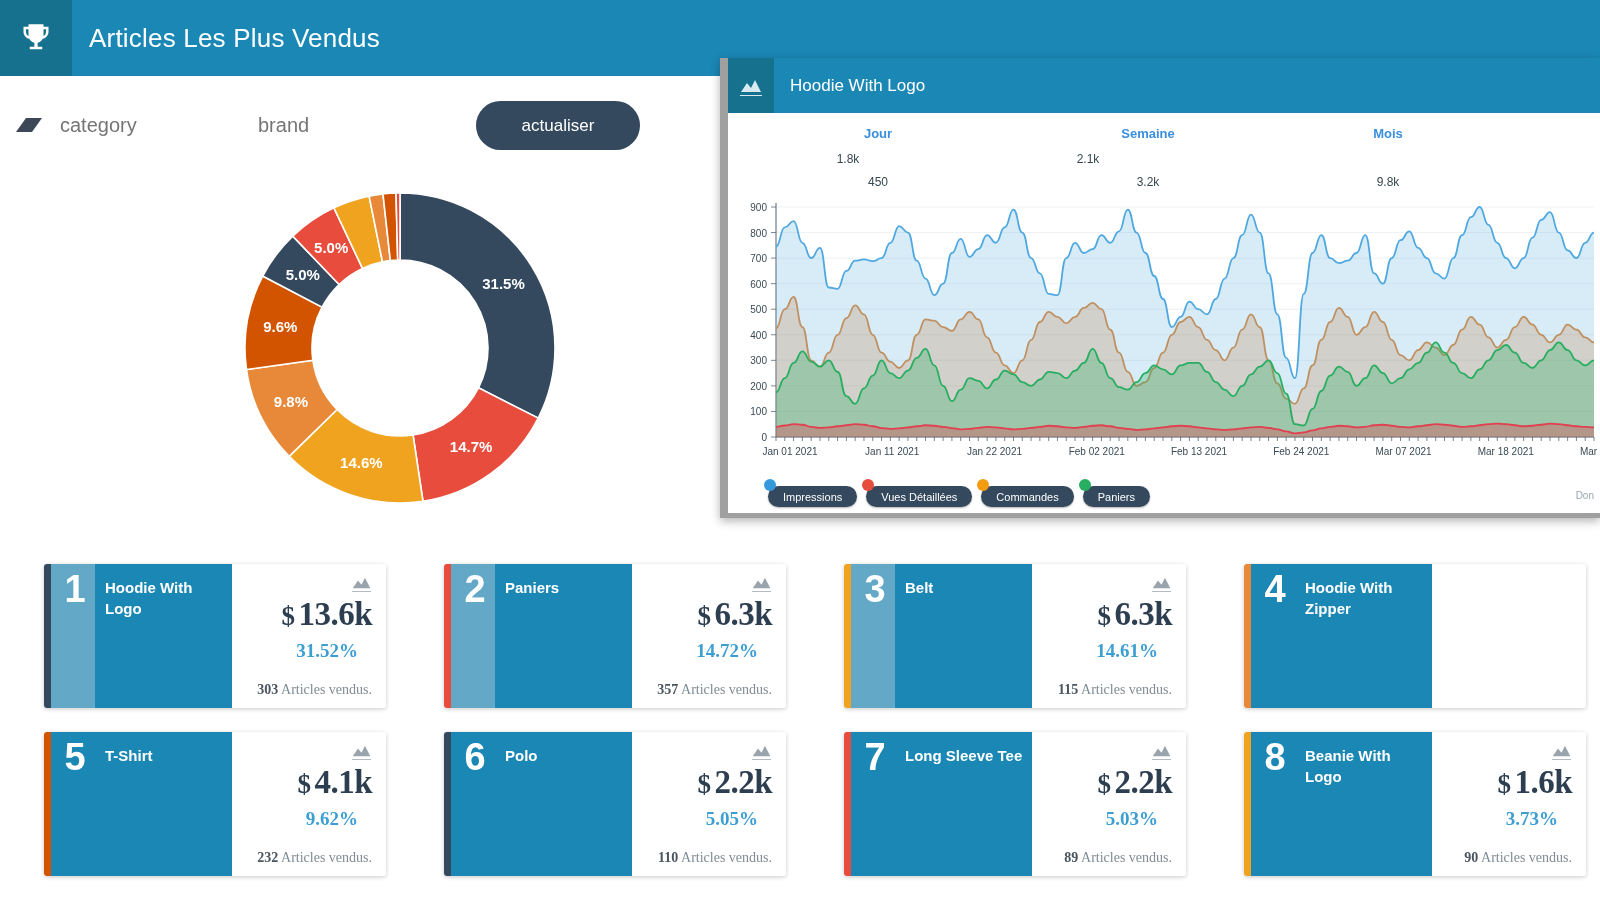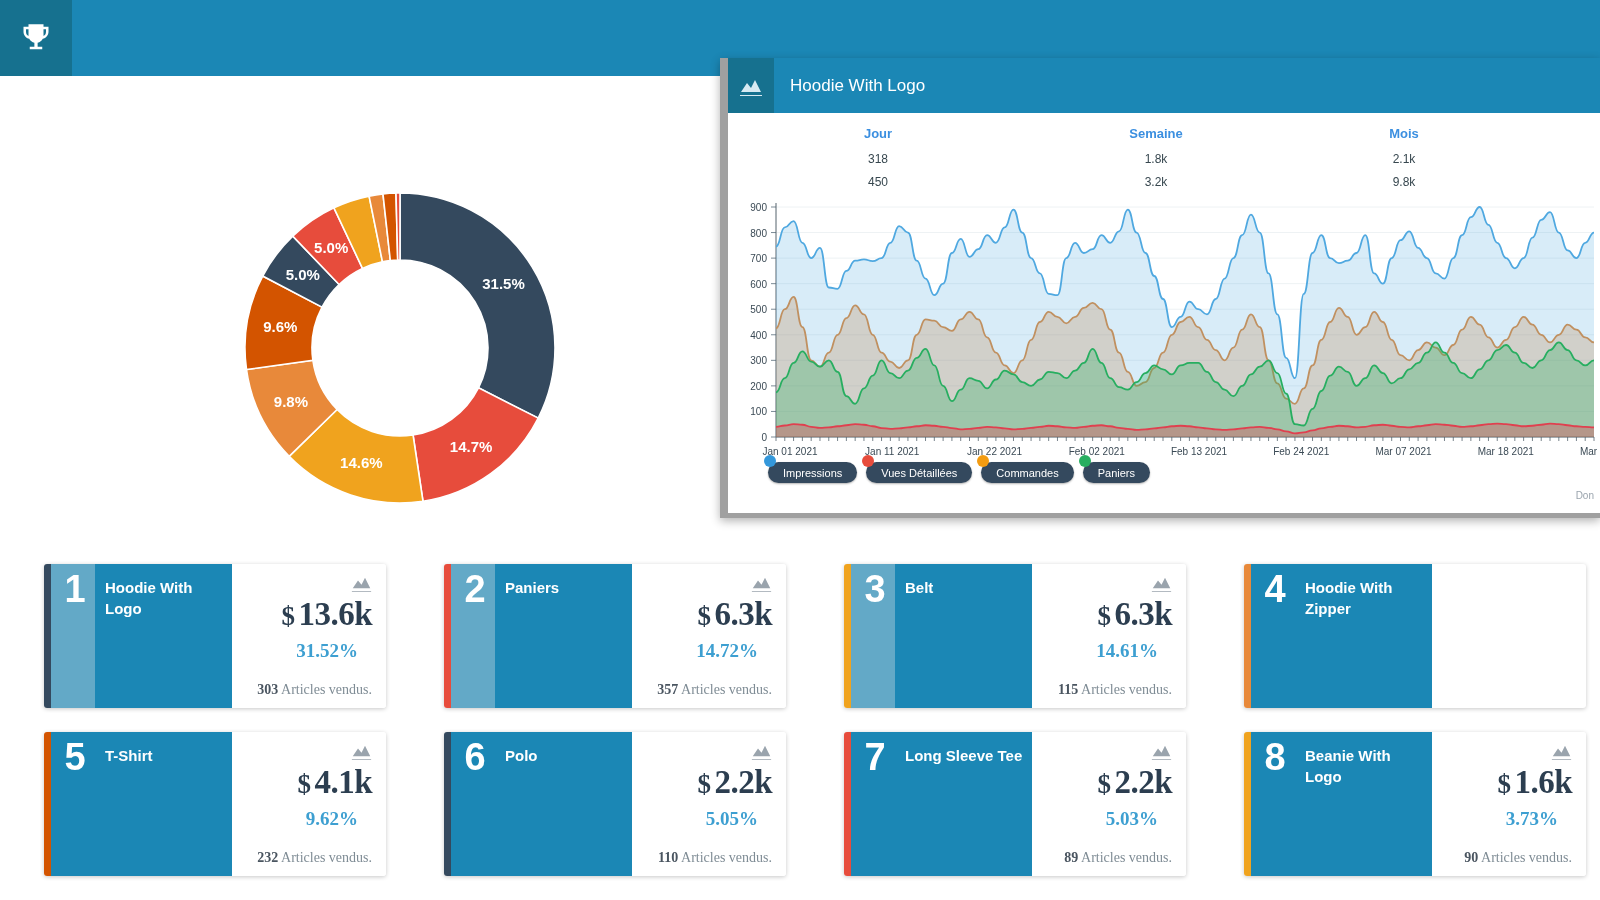--- a/index.html
+++ b/index.html
@@ -68,30 +68,30 @@
   .popup-header {
     height: 55px; background: #1b87b5; display: flex; align-items: center;
   }
   .popup-header-icon {
     width: 46px; height: 55px; background: #16718f;
     display: flex; align-items: center; justify-content: center;
   }
   .popup-header-icon svg { width: 24px; height: 20px; fill: #d7eaf2; }
   .popup-title { color: #ffffff; font-size: 17px; margin-left: 16px; }
 
-  .stats-row { display: flex; padding-top: 13px; gap: 8px; }
+  .stats-row { display: flex; padding-top: 13px; }
   .stats-col { flex: 1; text-align: center; }
   .stats-col.c1 { flex: 0 0 300px; }
   .stats-col.c2 { flex: 0 0 240px; }
   .stats-col.c3 { flex: 0 0 240px; }
   .stats-head { color: #3b8fe0; font-size: 13px; font-weight: bold; }
   .stats-val { color: #37474f; font-size: 12px; margin-top: 7px; }
 
   .chartbox { position: relative; margin-top: 10px; height: 270px; }
-  .legend { position: absolute; left: 40px; top: 404px; display: flex; gap: 9px; }
+  .legend { position: absolute; left: 40px; top: 428px; display: flex; gap: 9px; }
   .legend-pill {
     position: relative; height: 21px; padding: 0 15px; border-radius: 11px;
     background: #34495e; color: #ffffff; font-size: 11px;
     display: flex; align-items: center; justify-content: center;
     box-shadow: 0 1px 2px rgba(0,0,0,.3);
   }
   .legend-dot {
     position: absolute; left: -4px; top: -7px; width: 12px; height: 12px;
     border-radius: 50%;
   }
@@ -146,22 +146,33 @@
 <body>
 
 <div id="app">
 
   <div class="header">
     <div class="header-icon-box">
       <svg viewBox="0 0 24 24">
           <path d="M18 3V1H6v2H2v4c0 2.8 2 5.1 4.6 5.6C7.4 14.2 8.9 15.4 10.7 15.8V19H7v2h10v-2h-3.7v-3.2c1.8-.4 3.3-1.6 4.1-3.2C20 12.1 22 9.8 22 7V3h-4zM4 7V5h2v5.4C4.8 9.9 4 8.6 4 7zm16 0c0 1.6-.8 2.9-2 3.4V5h2v2z"></path>
         </svg>
     </div>
+    <div class="header-title">Articles Les Plus Vendus</div>
   </div>
 
+  <div class="filterbar">
+    <span class="eraser-icon">
+      <svg viewBox="0 0 30 22">
+          <path d="M2 17 L12 3 L28 3 L18 17 Z"></path>
+        </svg>
+    </span>
+    <input class="filter-field category" value="" placeholder="category" style="">
+    <input class="filter-field brand" value="" placeholder="brand" style="">
+    <button class="btn-refresh">actualiser</button>
+  </div>
 
   <div class="donut-wrap">
     <svg class="donut-svg" width="320" height="320" viewBox="0 0 320 320">
       <g id="donut-slices">
           <path d="M160 5 A155 155 0 0 1 298.2197833370233 230.14478950190346 L238.4731673139229 199.82413855591938 A88 88 0 0 0 160 72 Z" fill="#34495e" stroke="#ffffff" stroke-width="1.6"></path>
           <path d="M298.2197833370233 230.14478950190346 A155 155 0 0 1 183.00699447324743 313.2830003793896 L173.0620355719082 247.02518731216958 A88 88 0 0 0 238.4731673139229 199.82413855591938 Z" fill="#e74c3c" stroke="#ffffff" stroke-width="1.6"></path>
           <path d="M183.00699447324743 313.2830003793896 A155 155 0 0 1 49.16311305256991 268.35213192089304 L97.07325128145905 221.51604909057153 A88 88 0 0 0 173.0620355719082 247.02518731216958 Z" fill="#f0a31e" stroke="#ffffff" stroke-width="1.6"></path>
           <path d="M49.16311305256991 268.35213192089304 A155 155 0 0 1 6.500696408155562 181.51659352264602 L72.85200828333993 172.21587245156675 A88 88 0 0 0 97.07325128145905 221.51604909057153 Z" fill="#e8893a" stroke="#ffffff" stroke-width="1.6"></path>
           <path d="M6.500696408155562 181.51659352264602 A155 155 0 0 1 22.70051721179189 88.07050656308954 L82.0493259008883 119.16261017775406 A88 88 0 0 0 72.85200828333993 172.21587245156675 Z" fill="#d35400" stroke="#ffffff" stroke-width="1.6"></path>
           <path d="M22.70051721179189 88.07050656308954 A155 155 0 0 1 52.729886299915265 48.11558327107885 L99.09825802833899 96.4785246958383 A88 88 0 0 0 82.0493259008883 119.16261017775406 Z" fill="#34495e" stroke="#ffffff" stroke-width="1.6"></path>
@@ -198,23 +209,20 @@
           <div class="stats-head">Jour</div>
         </div>
       <div class="stats-col c2">
           <div class="stats-head">Semaine</div>
         </div>
       <div class="stats-col c3">
           <div class="stats-head">Mois</div>
         </div>
     </div>
     <div class="stats-row" style="padding-top:4px">
-      <div class="stats-col c1">
-          <div class="stats-val">318</div>
-        </div>
       <div class="stats-col c2">
           <div class="stats-val">1.8k</div>
         </div>
       <div class="stats-col c3">
           <div class="stats-val">2.1k</div>
         </div>
     </div>
     <div class="stats-row" style="padding-top:2px">
       <div class="stats-col c1">
           <div class="stats-val">450</div>

